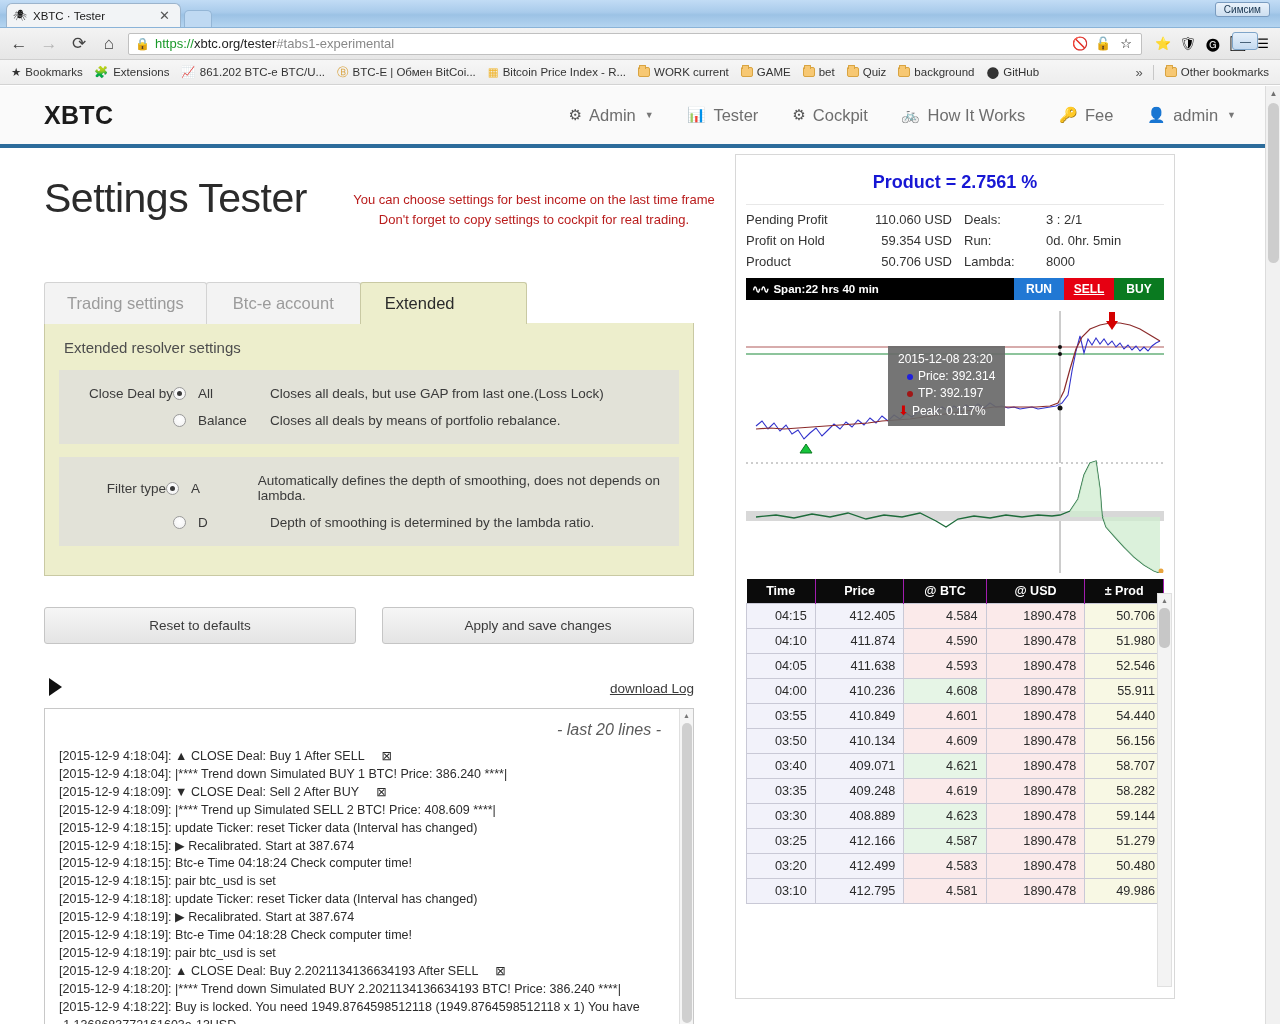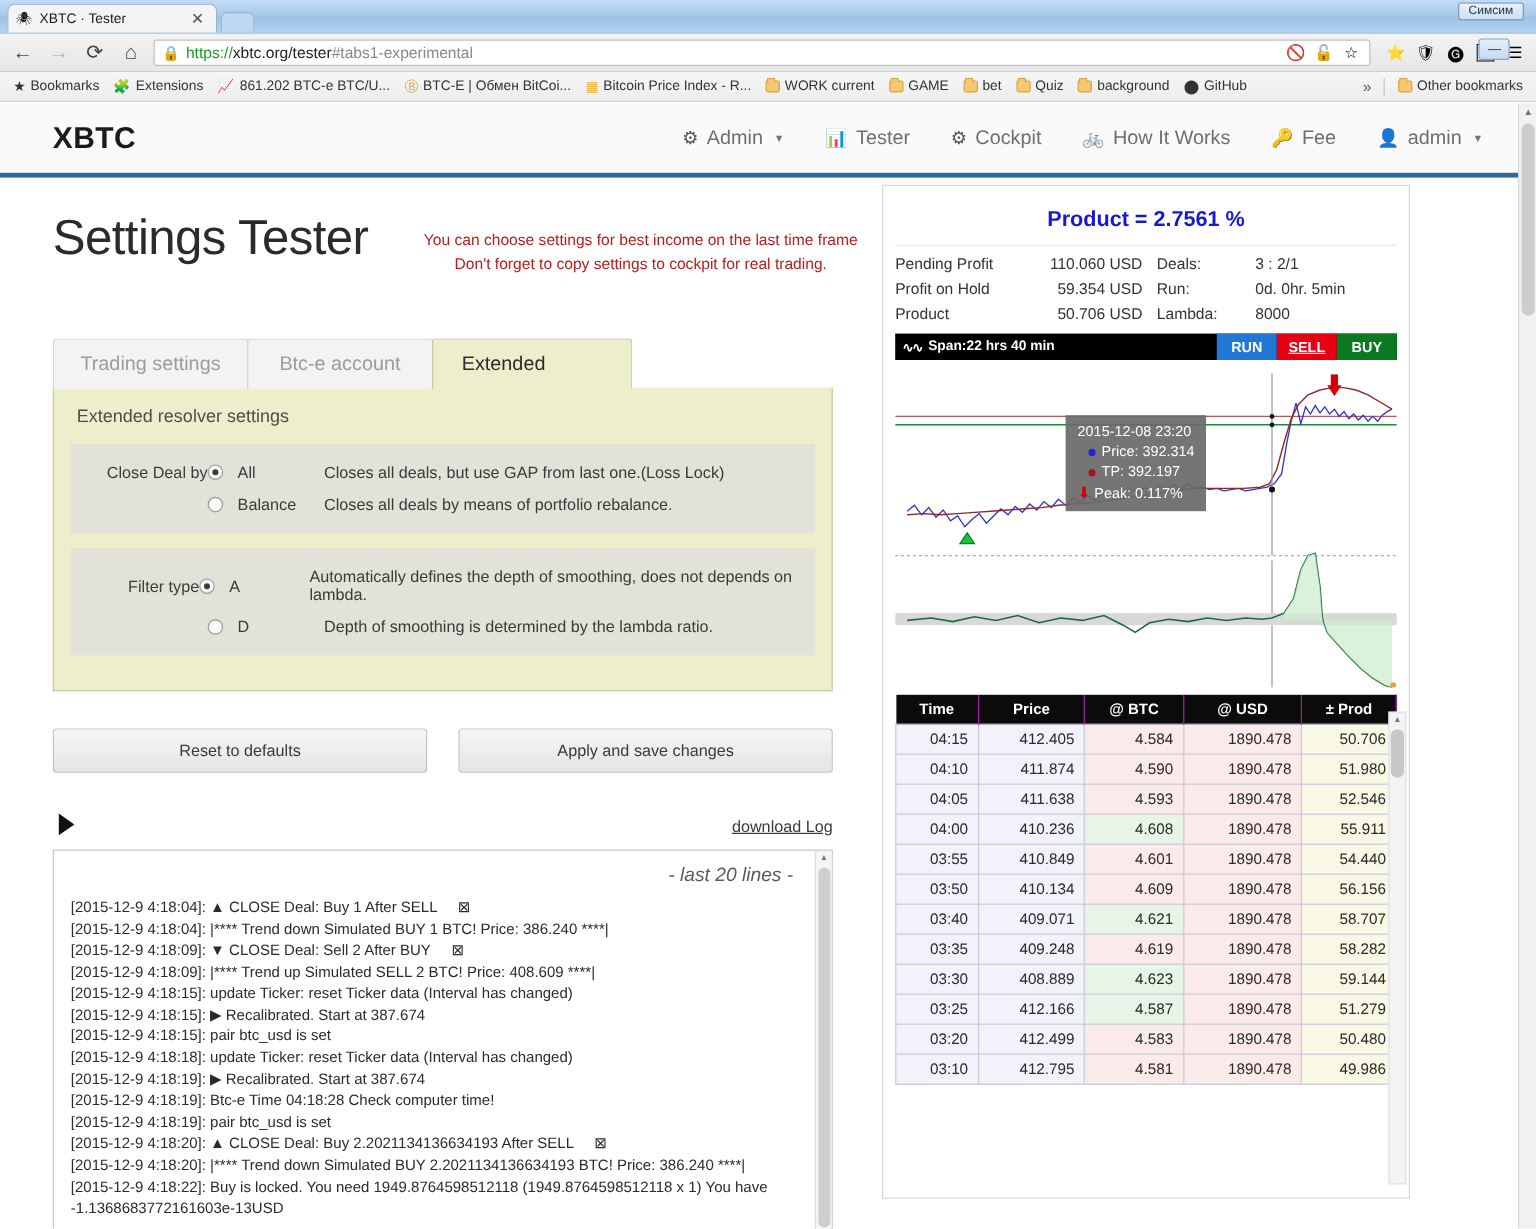--- a/index.html
+++ b/index.html
@@ -529,20 +529,21 @@
         </div>
 
         <div class="logbox">
           <div class="log-note">- last 20 lines -</div>
           <div class="log-line">[2015-12-9 4:18:04]: ▲ CLOSE Deal: Buy 1 After SELL     ⊠</div>
           <div class="log-line">[2015-12-9 4:18:04]: |**** Trend down Simulated BUY 1 BTC! Price: 386.240 ****|</div>
           <div class="log-line">[2015-12-9 4:18:09]: ▼ CLOSE Deal: Sell 2 After BUY     ⊠</div>
           <div class="log-line">[2015-12-9 4:18:09]: |**** Trend up Simulated SELL 2 BTC! Price: 408.609 ****|</div>
           <div class="log-line">[2015-12-9 4:18:15]: update Ticker: reset Ticker data (Interval has changed)</div>
           <div class="log-line">[2015-12-9 4:18:15]: ▶ Recalibrated. Start at 387.674</div>
+          <div class="log-line">[2015-12-9 4:18:15]: Btc-e Time 04:18:24 Check computer time!</div>
           <div class="log-line">[2015-12-9 4:18:15]: pair btc_usd is set</div>
           <div class="log-line">[2015-12-9 4:18:18]: update Ticker: reset Ticker data (Interval has changed)</div>
           <div class="log-line">[2015-12-9 4:18:19]: ▶ Recalibrated. Start at 387.674</div>
           <div class="log-line">[2015-12-9 4:18:19]: Btc-e Time 04:18:28 Check computer time!</div>
           <div class="log-line">[2015-12-9 4:18:19]: pair btc_usd is set</div>
           <div class="log-line">[2015-12-9 4:18:20]: ▲ CLOSE Deal: Buy 2.2021134136634193 After SELL     ⊠</div>
           <div class="log-line">[2015-12-9 4:18:20]: |**** Trend down Simulated BUY 2.2021134136634193 BTC! Price: 386.240 ****|</div>
           <div class="log-line">[2015-12-9 4:18:22]: Buy is locked. You need 1949.8764598512118 (1949.8764598512118 x 1) You have -1.1368683772161603e-13USD</div>
 
           <div class="log-scroll">

